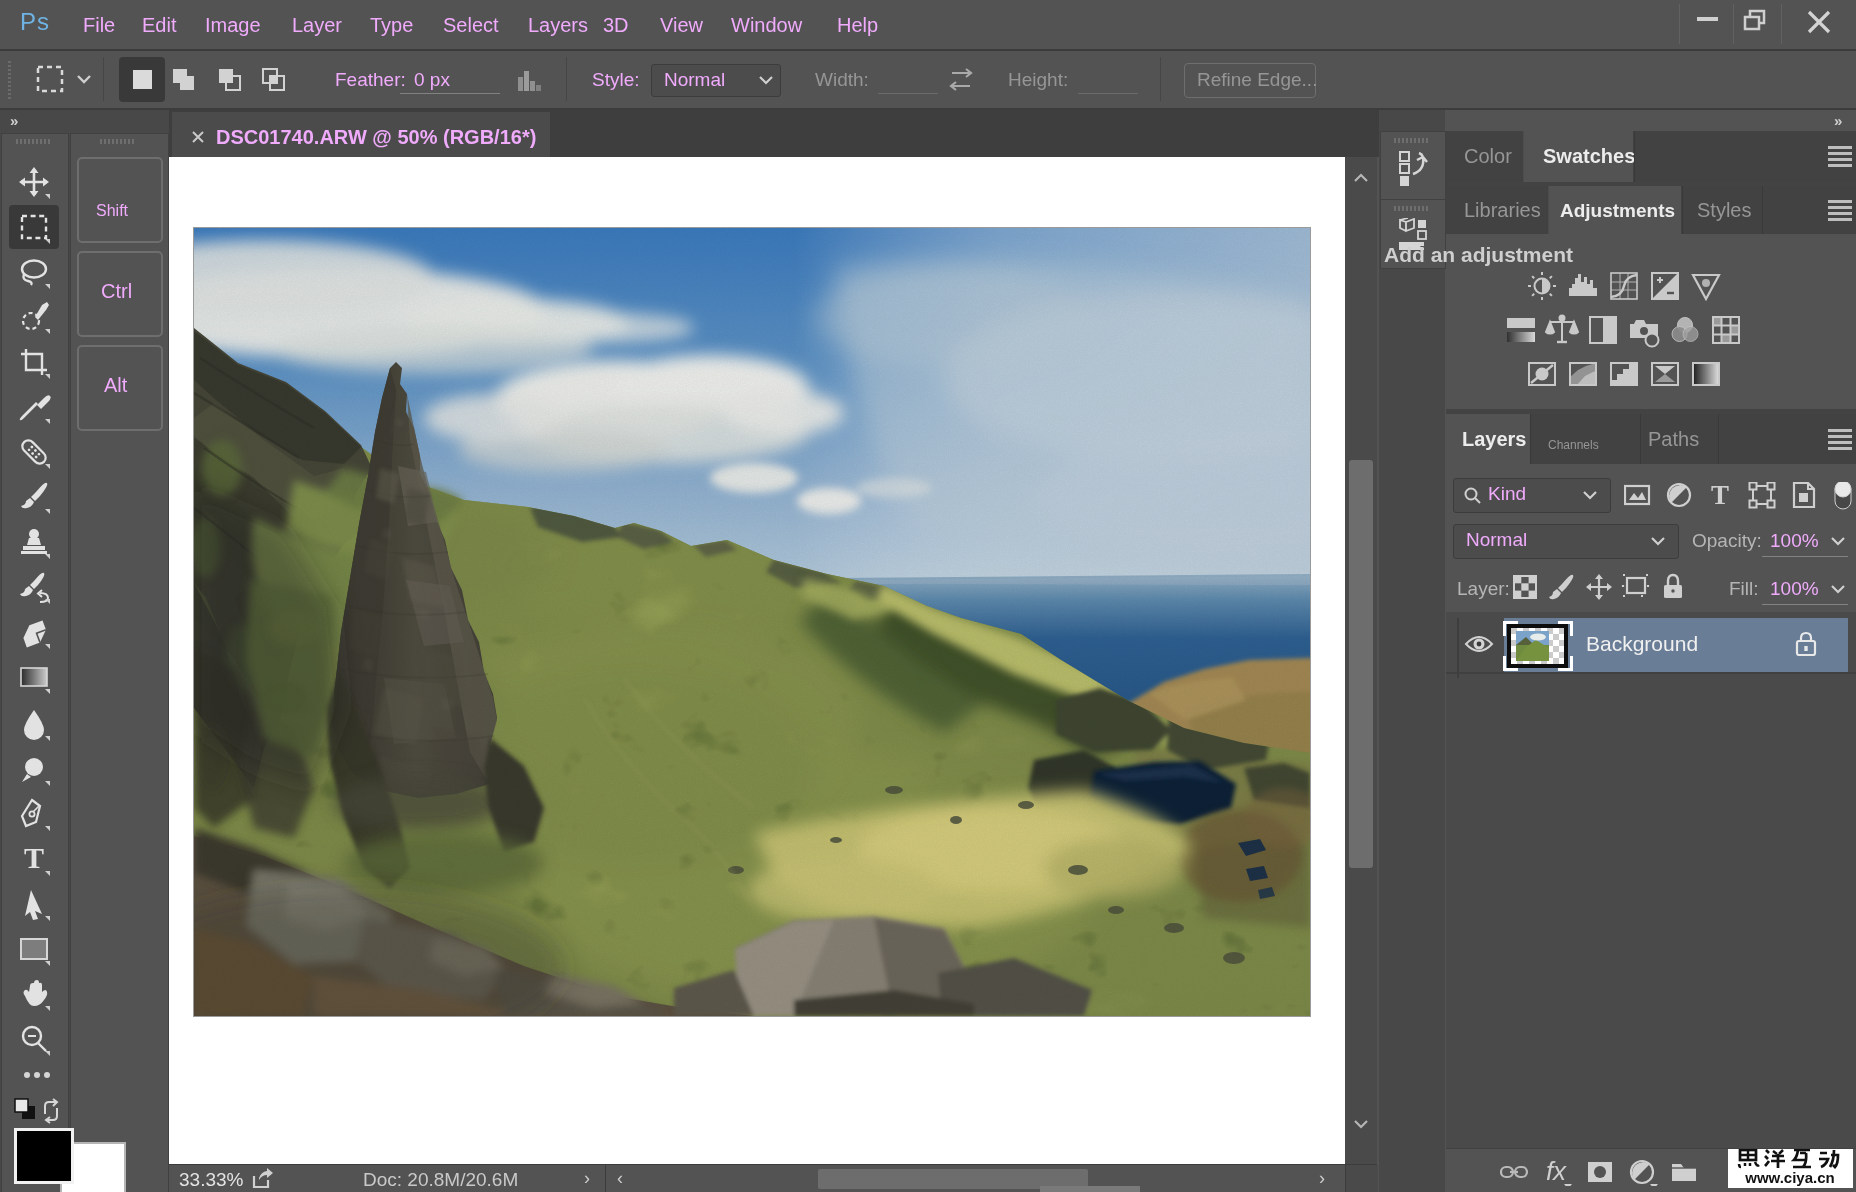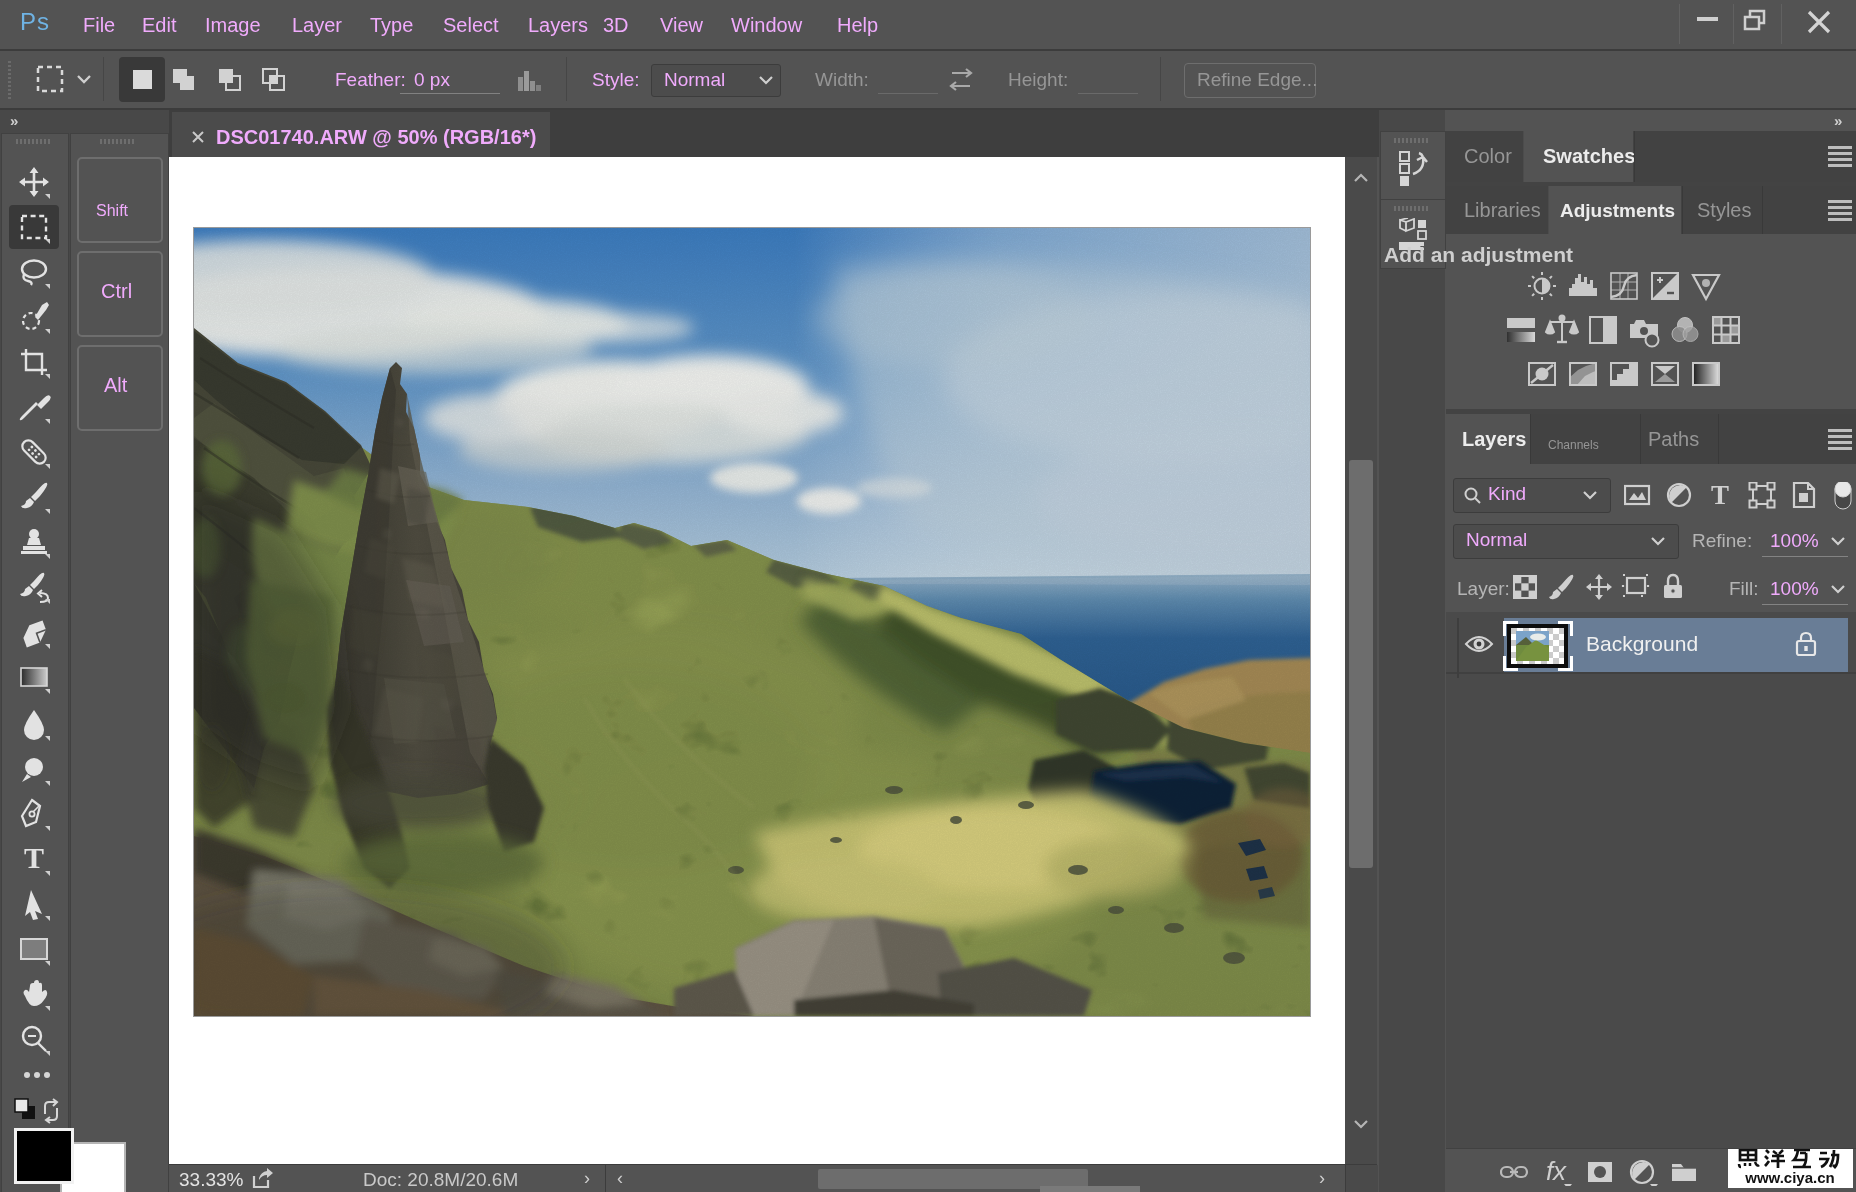--- a/index.html
+++ b/index.html
@@ -828,21 +828,21 @@
  </g>
 </g>
 </svg>
 
 <div class="abs" style="left:1453px;top:524px;width:224px;height:33px;background:#4c4c4c;border:1px solid #3c3c3c;border-radius:3px">
   <div class="abs txt" style="left:12px;top:4px">Normal</div>
   <svg class="abs" style="left:196px;top:11px" width="16" height="12" viewBox="0 0 16 12">
       <path d="M2 2 L8 8 L14 2" stroke="#cfcfcf" stroke-width="2.2" fill="none"></path>
     </svg>
 </div>
-<div class="abs txt" style="left:1692px;top:530px;color:#b5b5b5">Refine:</div>
+<div class="abs txt" style="left:1692px;top:530px;color:#b5b5b5">Opacity:</div>
 <div class="abs txt" style="left:1770px;top:530px">100%</div>
 <svg class="abs" style="left:1830px;top:536px" width="16" height="12" viewBox="0 0 16 12">
     <path d="M2 2 L8 8 L14 2" stroke="#cfcfcf" stroke-width="2.2" fill="none"></path>
   </svg>
 <div class="abs" style="left:1762px;top:556px;width:86px;height:1px;background:#838383"></div>
 
 <div class="abs txt" style="left:1457px;top:578px;color:#b5b5b5">Layer:</div>
 <svg class="abs" style="left:1510px;top:572px" width="190" height="30" viewBox="0 0 190 30">
 <g stroke="#cfcfcf" fill="#cfcfcf">
 

